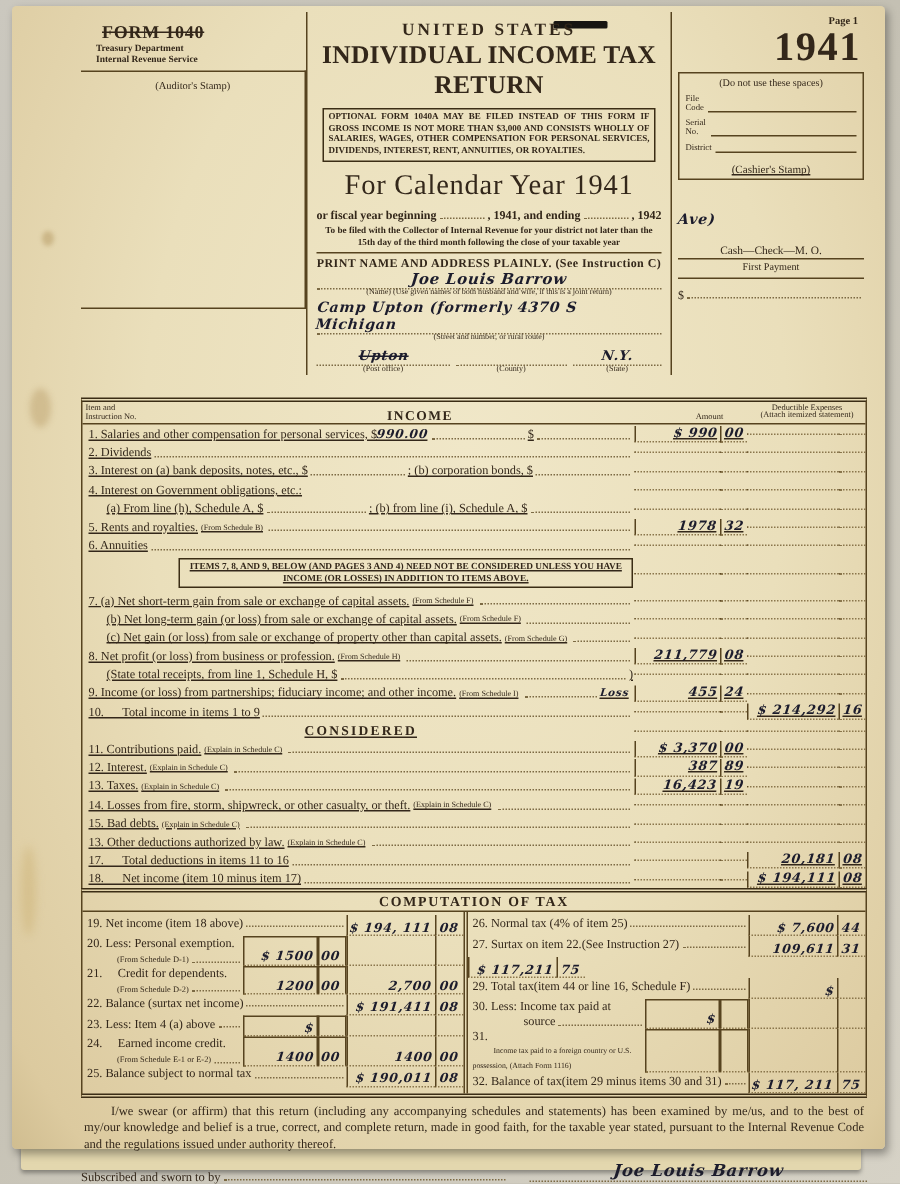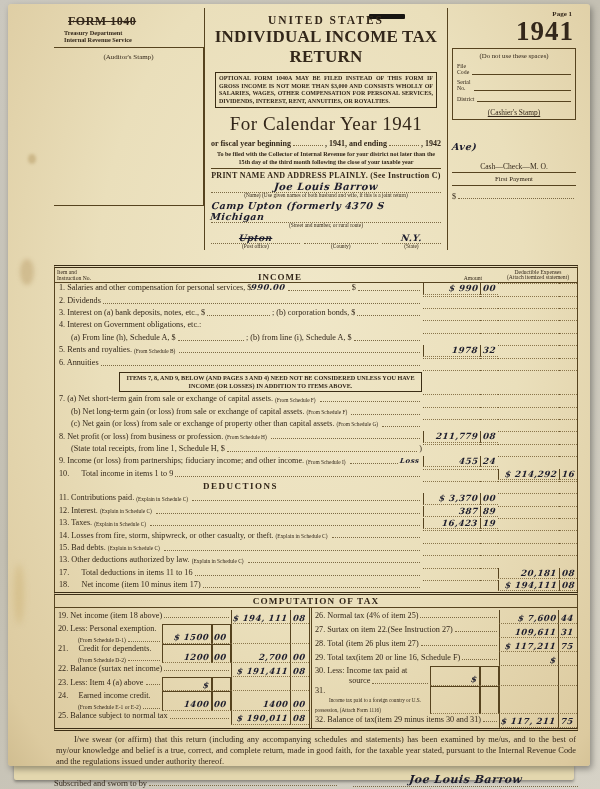--- a/index.html
+++ b/index.html
@@ -44,21 +44,21 @@
   .fpay{font-size:6.8px;text-align:center;margin-top:2px;border-bottom:1px solid #56431f;padding-bottom:3px;}
   .payline{display:flex;font-size:8px;margin-top:5px;align-items:flex-end;}
   .redact{position:absolute;left:361px;top:10px;width:36px;height:5px;background:#171512;border-radius:1px;}
   
   .itable{border-top:3px double #3b2d15;border-left:1px solid #56431f;border-right:1px solid #56431f;margin-top:15px;}
   .ithead{display:flex;align-items:flex-end;border-bottom:1px solid #56431f;min-height:14px;font-size:5.6px;}
   .ithead .itemcol{width:56px;line-height:1.1;padding:1px 0 1px 2px;}
   .ithead .ititle{flex:1;text-align:center;font-size:9px;font-weight:bold;letter-spacing:1px;}
   .ithead .amth{width:52px;text-align:center;padding-bottom:1px;}
   .ithead .dedh{width:78px;text-align:center;line-height:1.05;padding-bottom:1px;}
-  .irow{display:flex;align-items:flex-start;min-height:12.4px;font-size:8.2px;line-height:1.2;}
+  .irow{display:flex;align-items:center;min-height:12.4px;font-size:8.2px;line-height:1.2;text-decoration:underline;}
   .irow .lbl{flex:1;display:flex;align-items:flex-end;padding:0 1px 0 4px;position:relative;flex-wrap:nowrap;white-space:nowrap;overflow:hidden;}
   .irow .mc{border-left:1px solid #56431f;border-bottom:1px dotted #8a764c;display:flex;align-items:flex-end;}
   .irow .a1{width:54px;justify-content:flex-end;padding-right:2px;}
   .irow .c1{width:17px;justify-content:center;}
   .irow .a2{width:58px;justify-content:flex-end;padding-right:2px;}
   .irow .c2{width:17px;justify-content:center;}
   .irow .mc .hw{font-size:8.6px;white-space:nowrap;}
   .irow .sp{font-size:5.4px;margin:0 2px 1px 2px;align-self:flex-end;white-space:nowrap;}
   .irow .prehw{font-size:7px;margin:0 3px 1px auto;}
   .nbox{border:1.3px solid #3b2d15;margin:2px auto 2px 60px;padding:1px 6px;font-size:6.2px;font-weight:bold;text-align:center;line-height:1.3;white-space:normal;}
@@ -378,21 +378,21 @@
               <div class="mc c1"></div>
               <div class="mc a2">
                 <span class="hw">$ 214,292</span>
               </div>
               <div class="mc c2">
                 <span class="hw">16</span>
               </div>
             </div>
             <div class="irow">
               <div class="lbl">
-                <span class="sect">DEDUCTIONS</span>
+                <span class="sect">CONSIDERED</span>
               </div>
               <div class="mc a1"></div>
               <div class="mc c1"></div>
               <div class="mc a2"></div>
               <div class="mc c2"></div>
             </div>
             <div class="irow">
               <div class="lbl">
                 <span>11. Contributions paid.</span>
                 <span class="sp">(Explain in Schedule C)</span>
@@ -651,38 +651,32 @@
                   </div>
                 </div>
                 <div class="mc outA">
                   <span class="hw">109,611</span>
                 </div>
                 <div class="mc outC">
                   <span class="hw">31</span>
                 </div>
               </div>
               <div class="crow">
-                <div class="clbl">
-                  <div class="l1">
-                    <span>28. Total (item 26 plus item 27)</span>
-                    <span class="ld"></span>
-                  </div>
-                </div>
                 <div class="mc outA">
                   <span class="hw">$ 117,211</span>
                 </div>
                 <div class="mc outC">
                   <span class="hw">75</span>
                 </div>
               </div>
               <div class="crow">
                 <div class="clbl">
                   <div class="l1">
                     <span>29. Total tax</span>
-                    <span class="sp">(item 20 or line 16, Schedule F)</span>
+                    <span class="sp">(item 44 or line 16, Schedule F)</span>
                     <span class="ld"></span>
                   </div>
                 </div>
                 <div class="mc outA">
                   <span class="hw">$</span>
                 </div>
                 <div class="mc outC"></div>
               </div>
               <div class="crow">
                 <div class="clbl">

